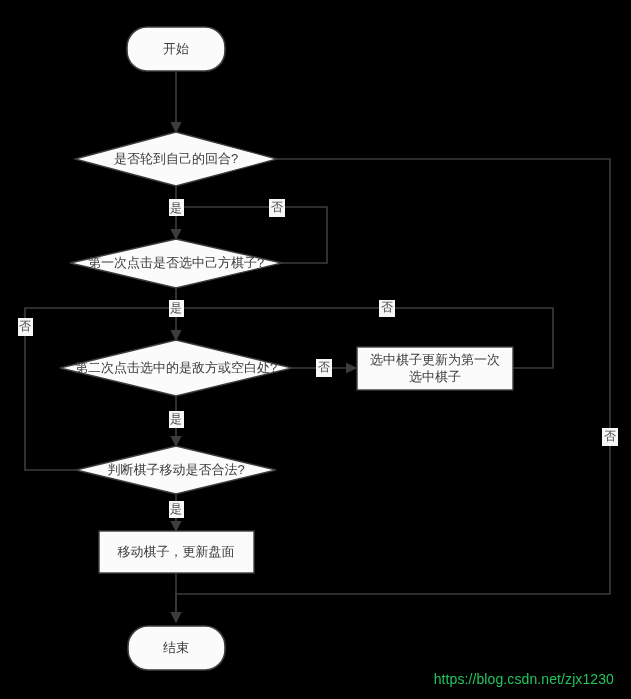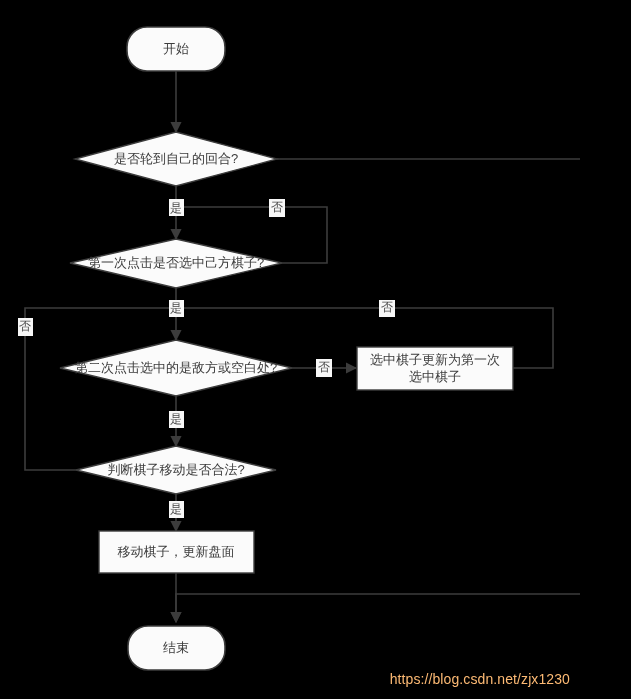--- a/index.html
+++ b/index.html
@@ -9,20 +9,21 @@
   }
   body {
     font-family: "Liberation Sans", "DejaVu Sans", sans-serif;
   }
   #canvas {
     position: relative;
     width: 580px;
     height: 699px;
     background: #000000;
     overflow: hidden;
+    padding-left: 44px;
   }
   #flow-svg {
     position: absolute;
     top: 0;
     left: 0;
     width: 631px;
     height: 699px;
   }
   .node-text {
     font-size: 13px;
@@ -53,21 +54,21 @@
   }
   .connector {
     stroke: #3c3c3c;
     stroke-width: 1.6;
     fill: none;
   }
   .watermark {
     position: absolute;
     right: 10px;
     bottom: 12px;
-    color: #fdba74;
+    color: #22c55e;
     font-size: 14px;
     font-family: "Liberation Sans", "DejaVu Sans", sans-serif;
     letter-spacing: 0.1px;
     margin-top: 25px;
   }
 </style>
 </head>
 <body>
 
 <div id="canvas">

